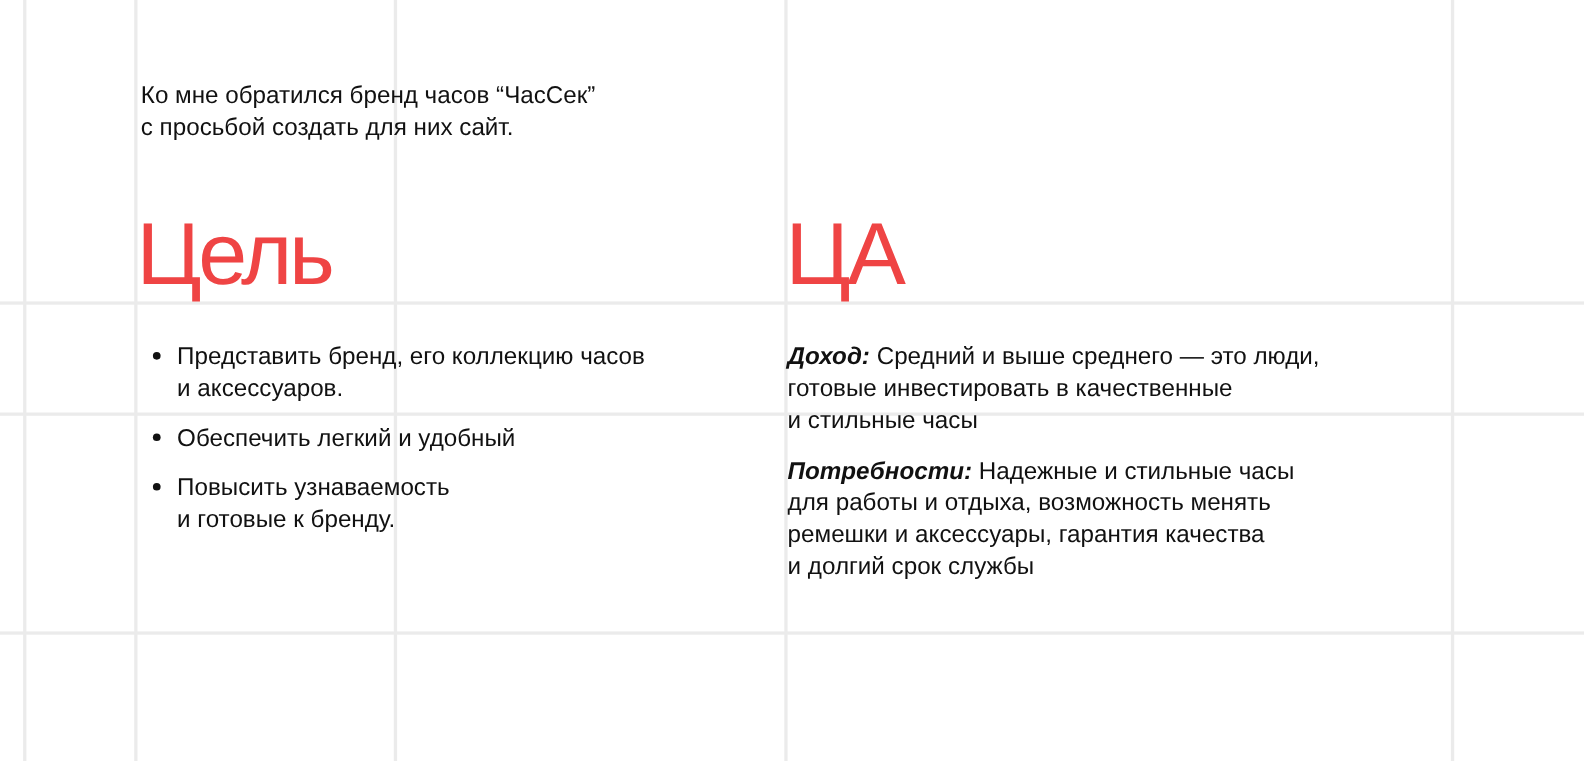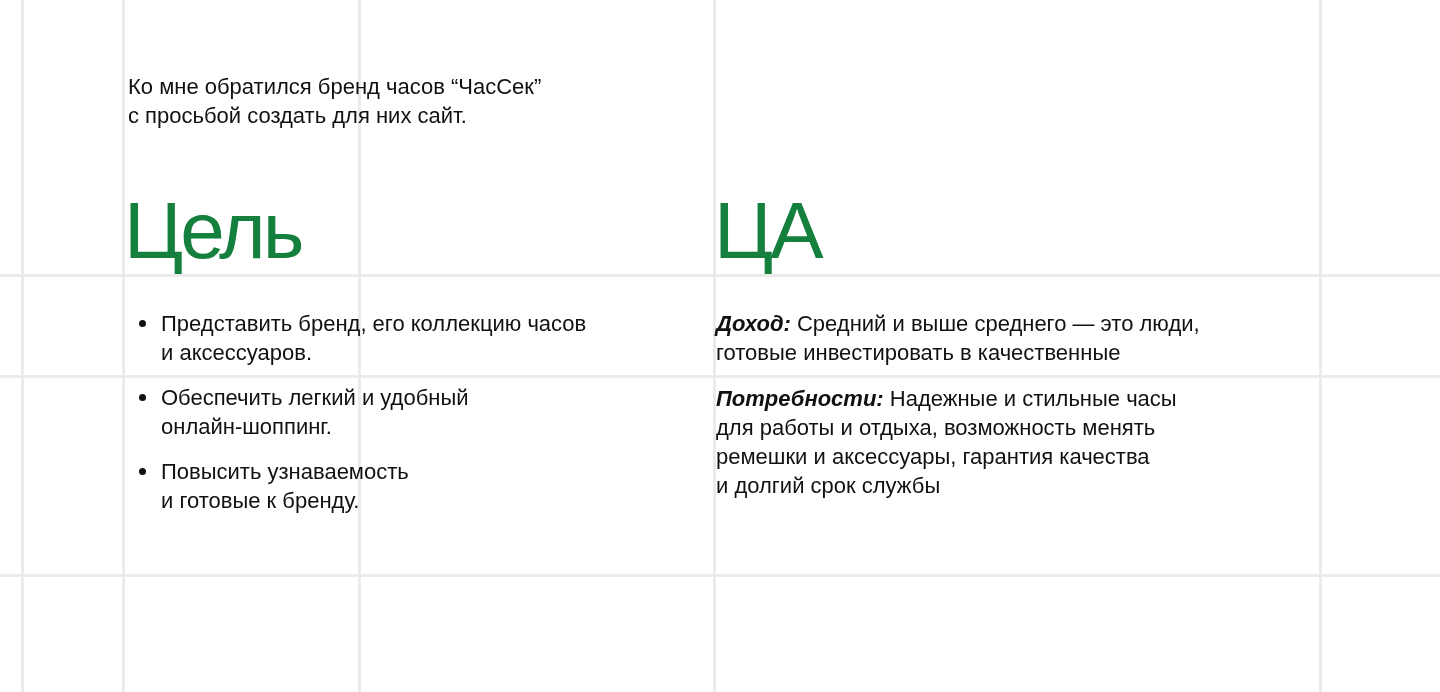--- a/index.html
+++ b/index.html
@@ -12,21 +12,21 @@
     .vline { position: absolute; top: 0; width: 3px; height: 692px; background: #ebebeb; }
     .hline { position: absolute; left: 0; height: 3px; width: 1440px; background: #ebebeb; }
     .intro {
       position: absolute; left: 128px; top: 72px;
       font-size: 22px; line-height: 29px; color: #111;
     }
     .intro div { white-space: nowrap; }
     .heading {
       position: absolute; top: 186px;
       font-size: 80px; line-height: 90px; letter-spacing: -3px;
-      color: #15803d; font-weight: 400;
+      color: #ef4444; font-weight: 400;
     }
     .goal-heading { left: 124px; }
     .ta-heading { left: 714px; }
     .goals {
       position: absolute; left: 161px; top: 309px;
       margin: 0; padding: 0; list-style: none;
       font-size: 22px; line-height: 29px; color: #111;
     }
     .goals li { position: relative; margin-bottom: 16px; }
     .goals li .bullet {
@@ -64,33 +64,33 @@
 
 <ul class="goals">
   <li>
     <span class="bullet"></span>
     <span class="line">Представить бренд, его коллекцию часов</span>
     <span class="line">и аксессуаров.</span>
   </li>
   <li>
     <span class="bullet"></span>
     <span class="line">Обеспечить легкий и удобный</span>
-    <span class="line">онлайн-шоппинг.</span>
   </li>
   <li>
     <span class="bullet"></span>
     <span class="line">Повысить узнаваемость</span>
     <span class="line">и готовые к бренду.</span>
   </li>
 </ul>
 
 <div class="ta">
   <div class="item">
     <span class="line"><span class="key">Доход:</span><span> Средний и выше среднего —  это люди,</span></span>
     <span class="line">готовые инвестировать в качественные</span>
+    <span class="line">и стильные часы</span>
   </div>
   <div class="item">
     <span class="line"><span class="key">Потребности:</span><span> Надежные и стильные часы</span></span>
     <span class="line">для работы и отдыха, возможность менять</span>
     <span class="line">ремешки и аксессуары, гарантия качества</span>
     <span class="line">и долгий срок службы</span>
   </div>
 </div>
 
 </body></html>

